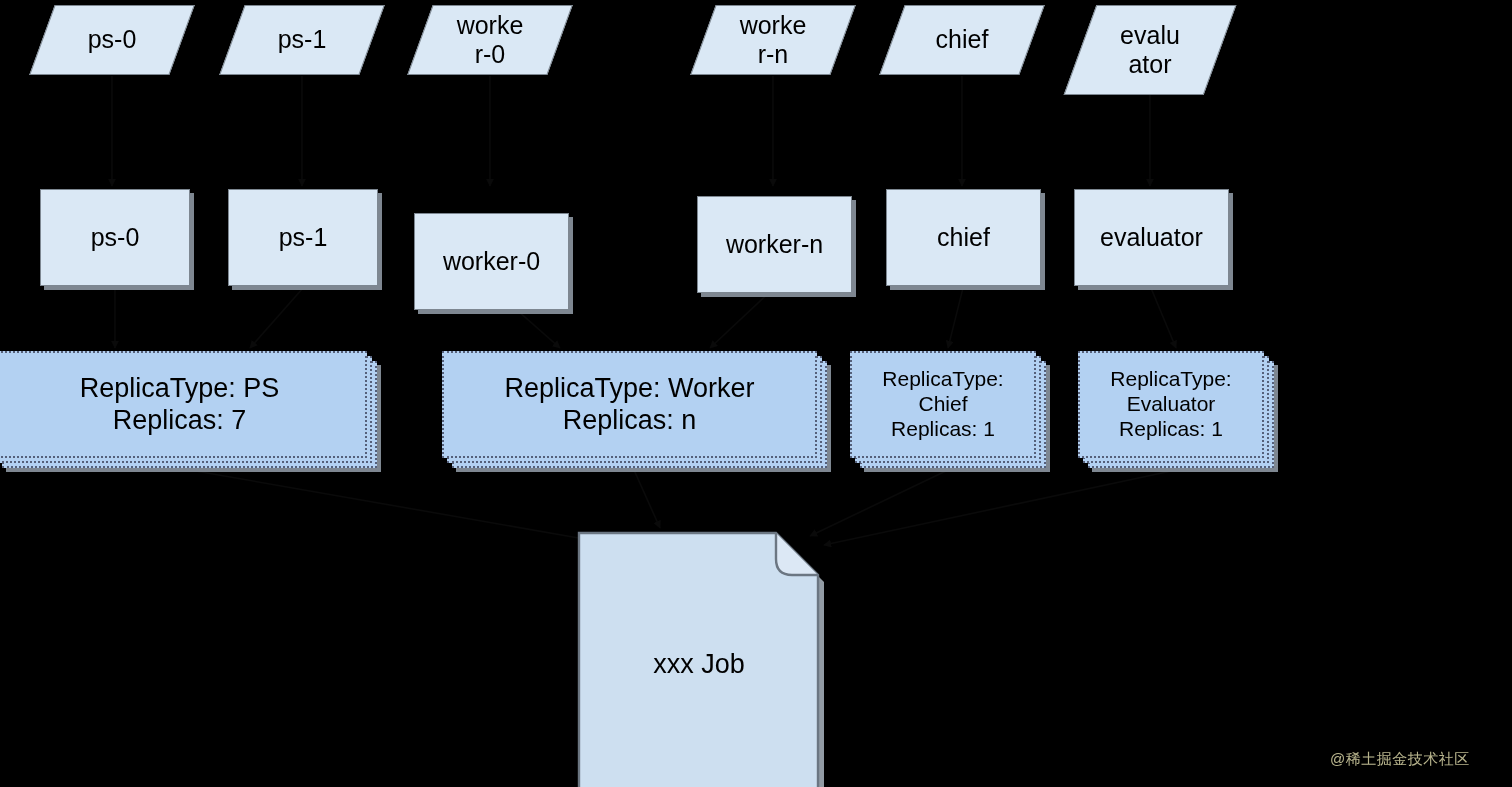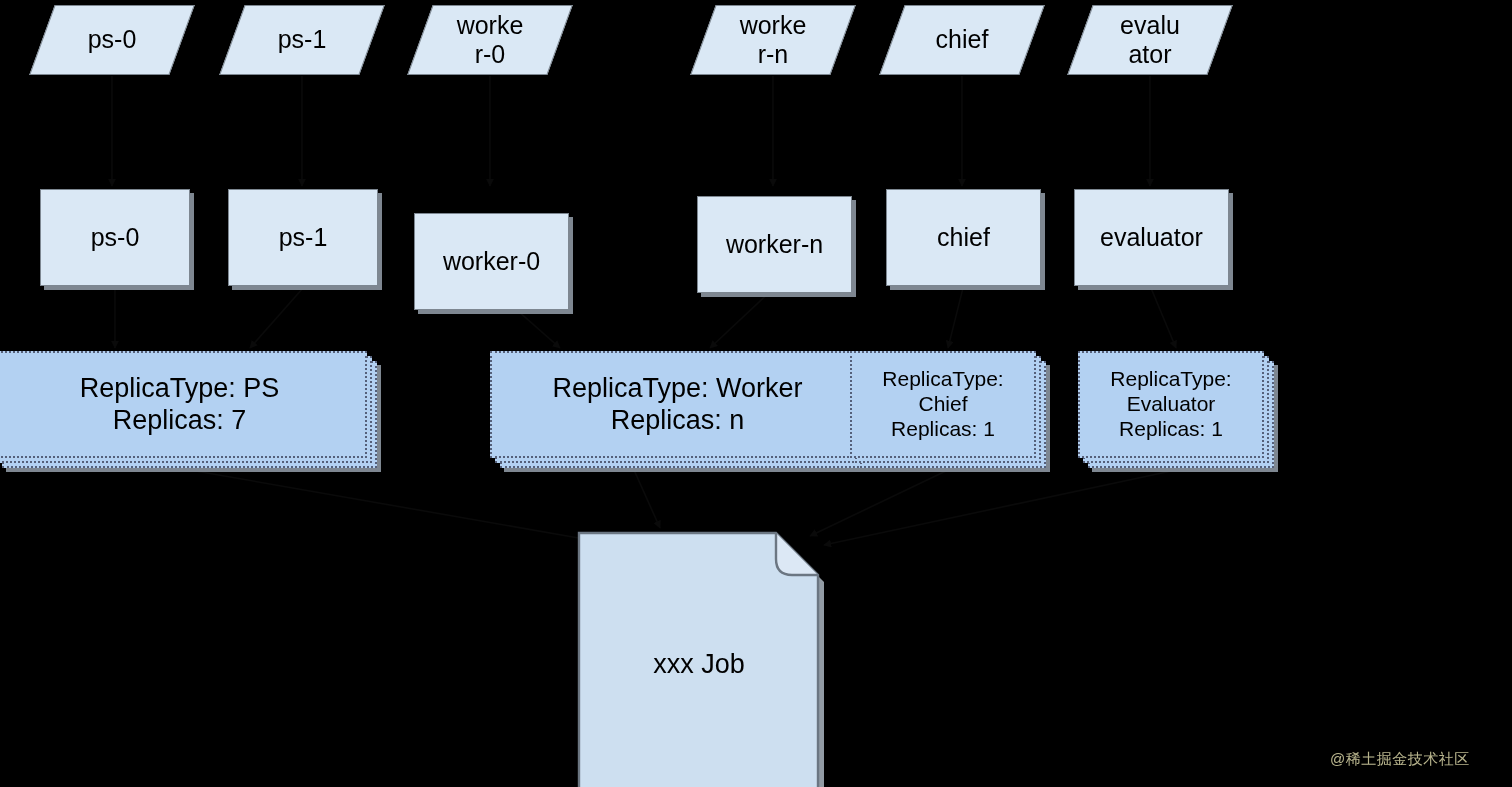--- a/index.html
+++ b/index.html
@@ -192,21 +192,21 @@
     <div class="node-label">worke
 r-n</div>
   </div>
 
   <div class="para" style="left:892px; top:5px; width:140px; height:70px;">
     <div class="shadow"></div>
     <div class="skin"></div>
     <div class="node-label">chief</div>
   </div>
 
-  <div class="para" style="left:1080px; top:5px; width:140px; height:70px;">
+  <div class="para" style="left:1080px; top:5px; width:140px; height:90px;">
     <div class="shadow"></div>
     <div class="skin"></div>
     <div class="node-label">evalu
 ator</div>
   </div>
 
   <div class="rect" style="left:40px; top:189px; width:150px; height:97px;">
     <div class="node-label">ps-0</div>
   </div>
 
@@ -233,21 +233,21 @@
   <div class="stack wide" style="left:-8px; top:351px; width:385px; height:117px;">
     <div class="layer l3"></div>
     <div class="layer l2"></div>
     <div class="layer l1"></div>
     <div class="node-label">
       <span>ReplicaType: PS</span>
       <span>Replicas: 7</span>
     </div>
   </div>
 
-  <div class="stack wide" style="left:442px; top:351px; width:385px; height:117px;margin-left:48px;">
+  <div class="stack wide" style="left:442px; top:351px; width:385px; height:117px;">
     <div class="layer l3"></div>
     <div class="layer l2"></div>
     <div class="layer l1"></div>
     <div class="node-label">
       <span>ReplicaType: Worker</span>
       <span>Replicas: n</span>
     </div>
   </div>
 
   <div class="stack narrow" style="left:850px; top:351px; width:196px; height:117px;">

